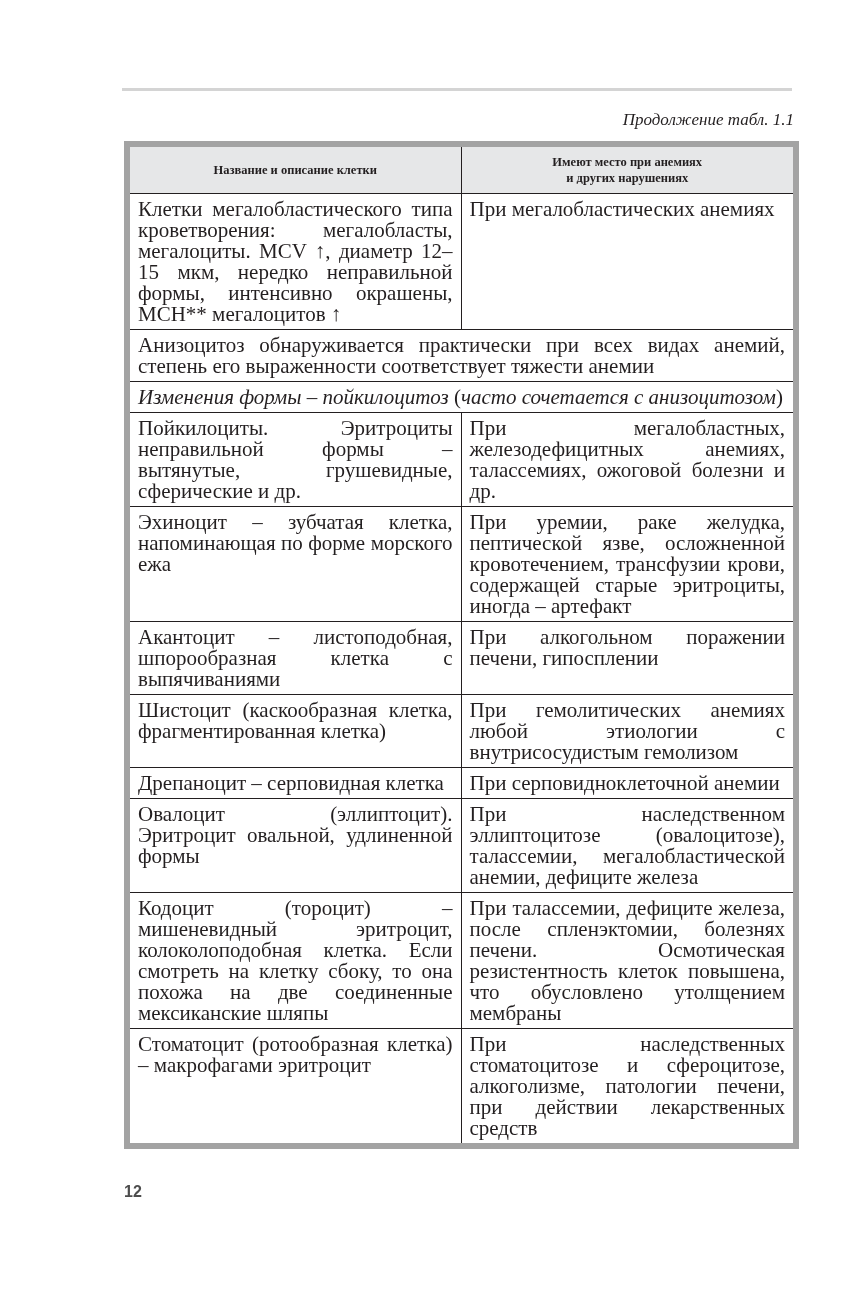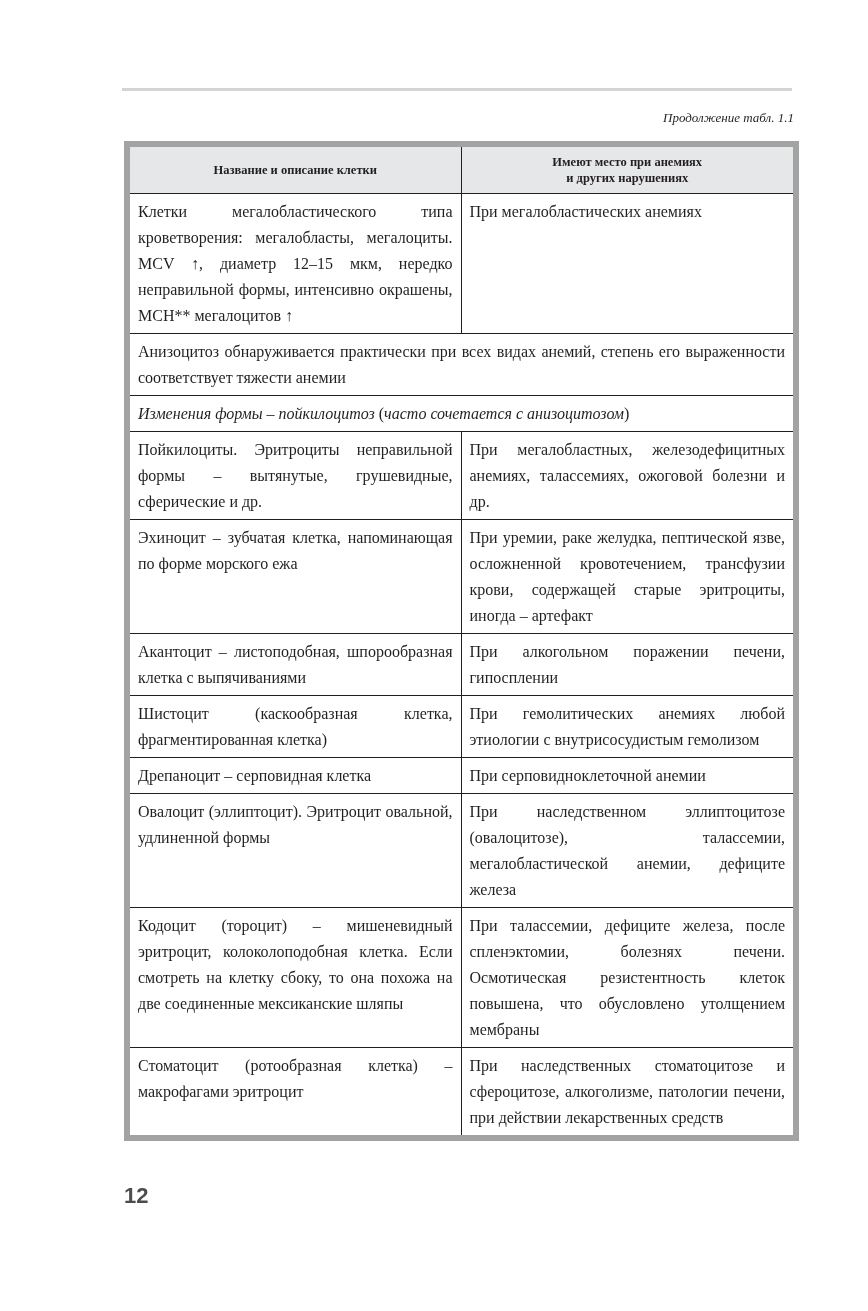--- a/index.html
+++ b/index.html
@@ -6,49 +6,49 @@
   body {
     width: 868px; height: 1311px; position: relative; overflow: hidden;
     font-family: "Liberation Serif", "DejaVu Serif", serif; color: #231f20;
   }
   .top-rule {
     position: absolute; left: 122px; top: 88px; width: 670px; height: 3px;
     background: #d4d4d4;
   }
   .caption {
     position: absolute; right: 74px; top: 110px;
-    font-style: italic; font-size: 13px; color: #231f20;
+    font-style: italic; font-size: 17px; color: #231f20;
   }
   table.main {
     position: absolute; left: 124px; top: 141px; width: 669px;
     border-collapse: collapse; table-layout: fixed;
     border: 6px solid #a3a3a3;
   }
   table.main col.c1 { width: 334px; }
   table.main col.c2 { width: 335px; }
   table.main th, table.main td {
     border: 1.5px solid #231f20; vertical-align: top;
     padding: 5px 8px 4px 8px;
-    font-size: 16px; line-height: 26px;
+    font-size: 21px; line-height: 21px;
     text-align: justify;
   }
   table.main th {
     background: #e6e7e8; font-family: "Liberation Serif", serif;
     font-weight: bold; font-size: 12.5px; line-height: 16px;
     text-align: center; vertical-align: middle; height: 38px; padding: 4px 8px;
   }
   td.span-row { text-align: left; }
   td.section {
     text-align: center; font-weight: normal; font-style: italic;
   }
   td.section .nonital { font-style: normal; }
   .page-number {
     position: absolute; left: 124px; top: 1183px;
     font-family: "Liberation Sans", "DejaVu Sans", sans-serif;
-    font-weight: bold; font-size: 22px; color: #4d4d4d;
+    font-weight: bold; font-size: 16px; color: #4d4d4d;
   }
   .tall-1 { height: 98px; }
   .tall-4 { height: 108px; }
 </style>
 </head>
 <body>
 
 <div class="top-rule"></div>
 <div class="caption">Продолжение табл. 1.1</div>
 

